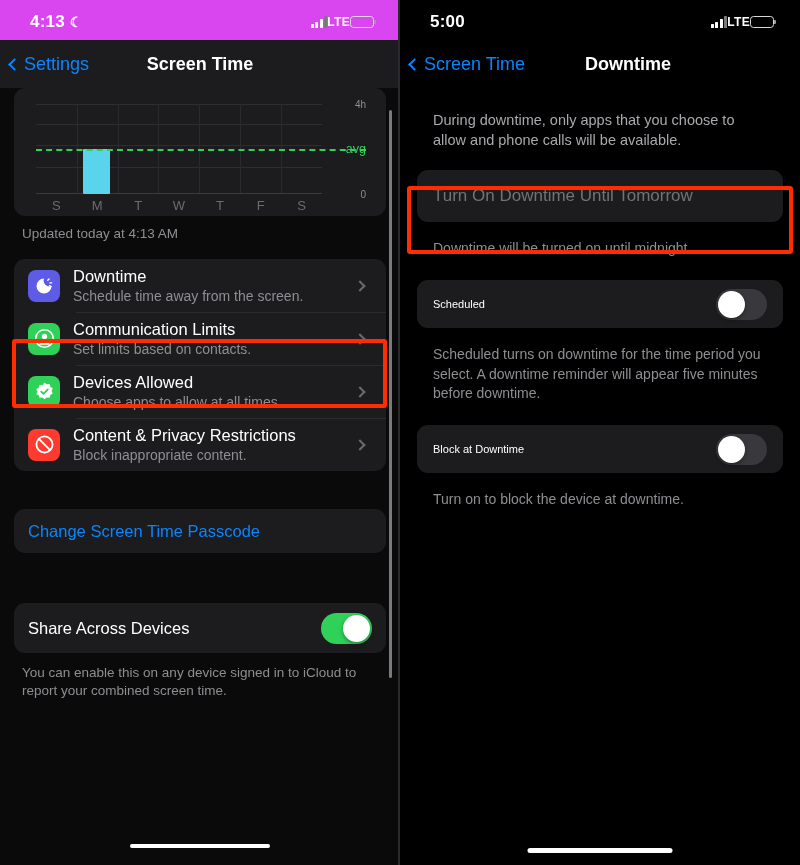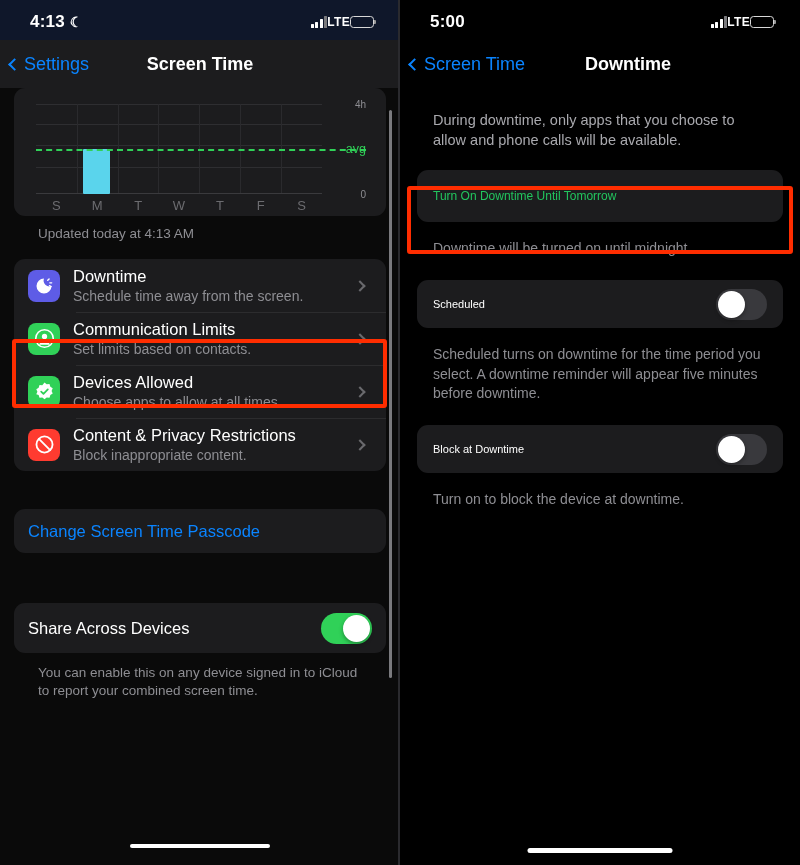--- a/index.html
+++ b/index.html
@@ -20,21 +20,21 @@
     width: 2px; background: #2a2a2e;
   }
 
   
   .statusbar {
     height: 40px; display: flex; align-items: center;
     justify-content: space-between;
     padding: 4px 26px 0 30px;
     color: #fff;
   }
-  .panel.left .statusbar { background: #0f172a; }
+  .panel.left .statusbar { background: #d946ef; }
   .sb-time {
     font-size: 17px; font-weight: bold; letter-spacing: .2px;
     display: flex; align-items: center; gap: 5px;
   }
   .moon-icon { font-size: 14px; line-height: 1; }
   .sb-right { display: flex; align-items: center; gap: 0; }
   .bars { display: flex; align-items: flex-end; gap: 1.5px; height: 12px; }
   .bars i { display: block; width: 3px; background: #fff; border-radius: .5px; }
   .bars i:nth-child(1) { height: 4px; }
   .bars i:nth-child(2) { height: 6.5px; }
@@ -136,21 +136,21 @@
     transform: rotate(45deg); margin-right: 8px;
   }
   .app-icon {
     width: 32px; height: 32px; border-radius: 8px; flex: none;
     margin-right: 13px; display: flex; align-items: center;
     justify-content: center; color: #fff;
   }
   .app-icon svg { display: block; }
 
   .footnote {
-    color: #8e8e93; font-size: 13.5px; padding: 9px 38px 0; line-height: 1.35;
+    color: #8e8e93; font-size: 13.5px; padding: 9px 22px 0; line-height: 1.35;
   }
   .link-row { color: #0a84ff; font-size: 16.5px; }
 
   .toggle {
     width: 51px; height: 31px; border-radius: 16px; flex: none;
     position: relative; cursor: pointer;
   }
   .toggle.on  { background: #30d158; }
   .toggle.off { background: #39393d; }
   .toggle .knob {
@@ -177,21 +177,21 @@
   .rcontent { position: relative; height: 777px; }
   .r-desc {
     color: #a9a9ae; font-size: 14.5px; line-height: 1.38;
     padding: 22px 34px 0 33px;
   }
   .r-card {
     background: #1c1c1e; border-radius: 11px; margin: 14px 17px 0;
     display: flex; align-items: center; padding: 0 16px;
   }
   .btn-card { height: 52px; }
-  .btn-label { color: #22c55e; font-size: 12px; }
+  .btn-label { color: #737373; font-size: 17px; }
   .r-foot {
     color: #8e8e93; font-size: 14px; line-height: 1.38;
     padding: 9px 33px 0 33px;
     margin-top: 8px;
   }
   .toggle-card { height: 48px; justify-content: space-between; }
   .toggle-card .t-title { color: #fff; font-size: 11px; }
 
   .home-indicator {
     position: absolute; bottom: 12px; left: 50%; transform: translateX(-50%);

